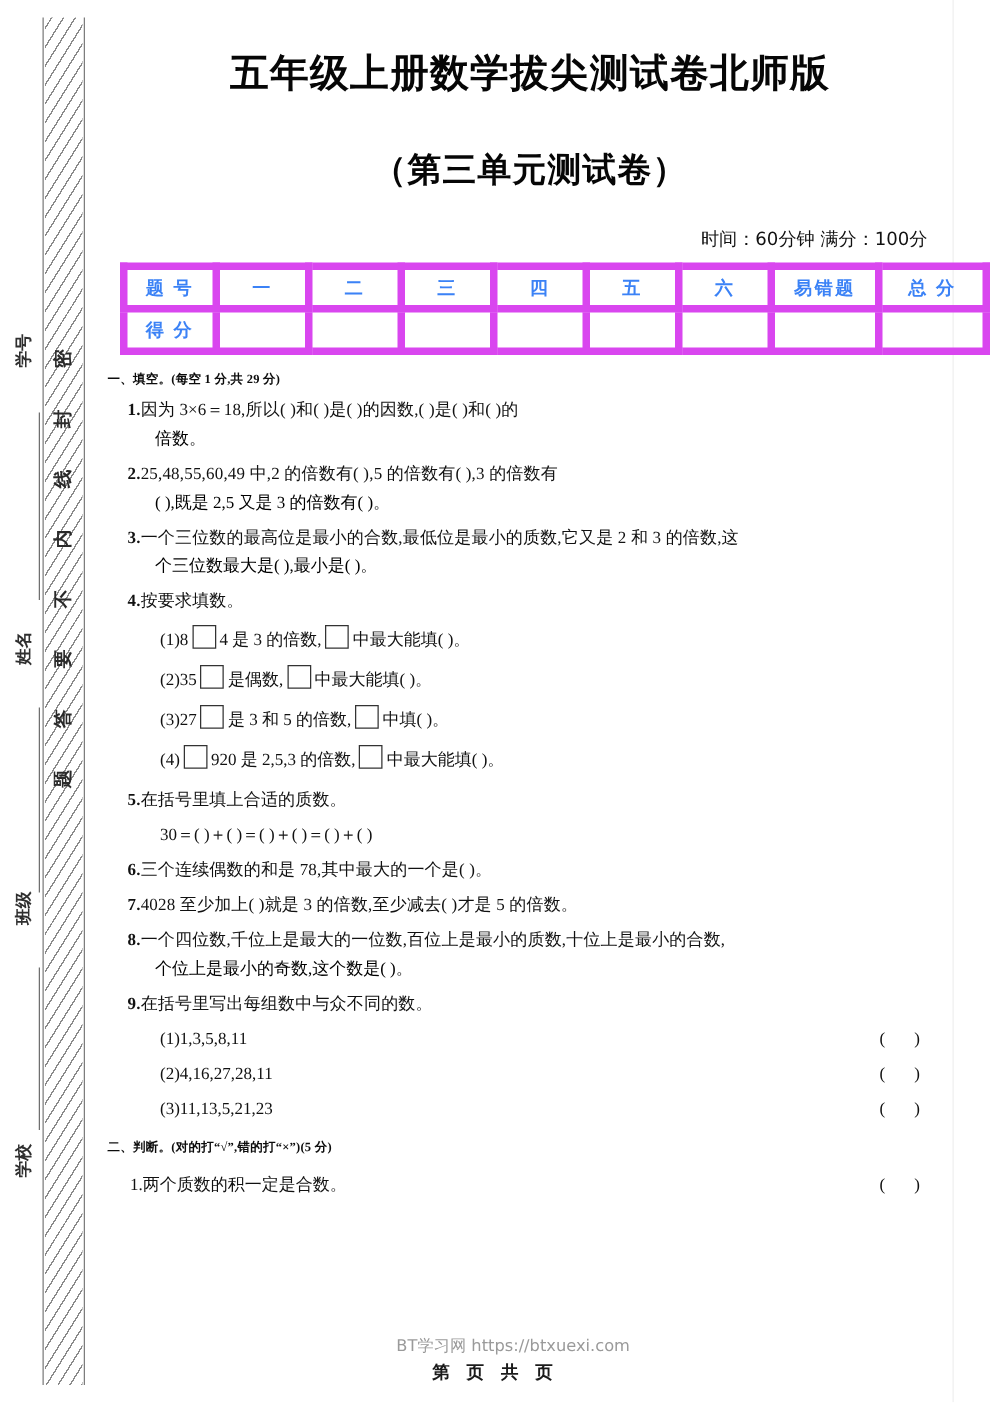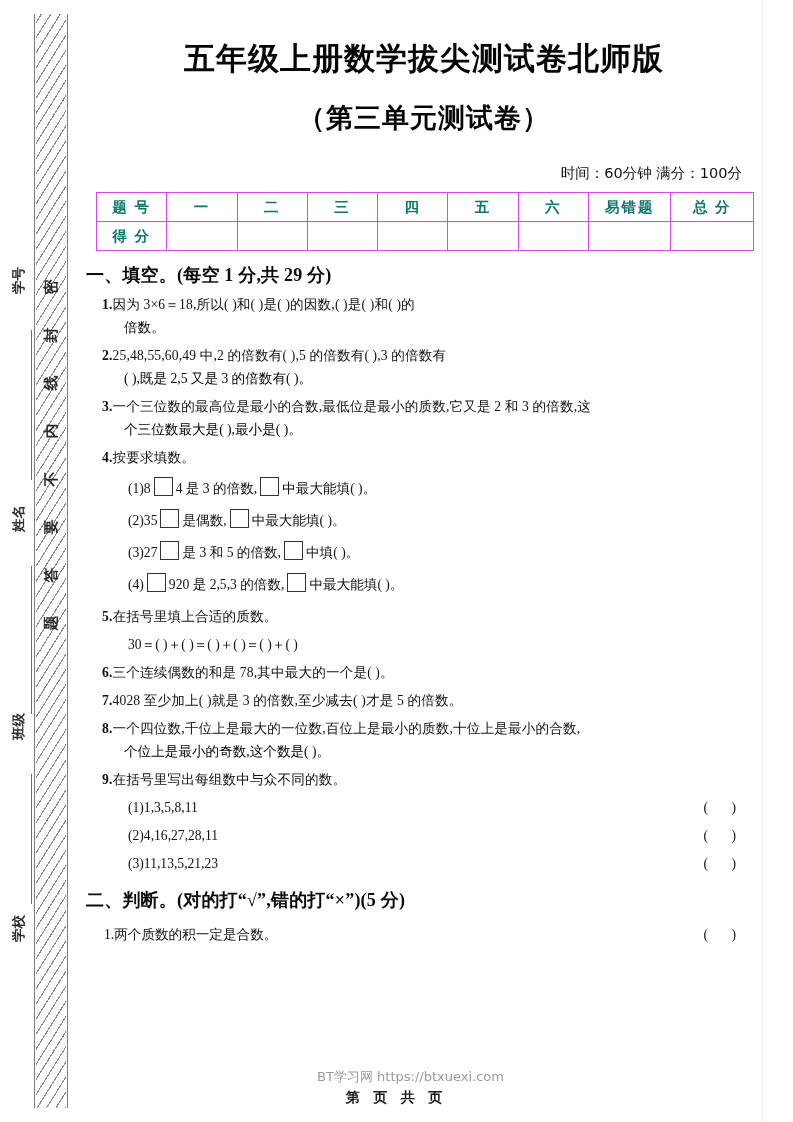--- a/index.html
+++ b/index.html
@@ -110,59 +110,59 @@
     letter-spacing: 1px;
     margin-top: 38px;
     font-family: "DejaVu Sans", "Liberation Sans", sans-serif;
     color: #060606;
   }
   .title-sub {
     text-align: center;
     font-size: 27px;
     font-weight: 700;
     letter-spacing: 1px;
-    margin-top: 20px;
+    margin-top: 38px;
     font-family: "DejaVu Sans", "Liberation Sans", sans-serif;
     color: #060606;
   }
   .meta-line {
     text-align: right;
     padding-right: 22px;
     margin-top: 28px;
     font-size: 14.5px;
     font-family: "DejaVu Sans", "Liberation Sans", sans-serif;
     color: #111;
   }
 
   
   .score-table {
     margin: 9px 0 0 12px;
     width: 658px;
     border-collapse: collapse;
     table-layout: fixed;
   }
   .score-table td {
-    border: 1px solid #d946ef;
+    border: 6px solid #d946ef;
     height: 26px;
     text-align: center;
     vertical-align: middle;
     font-size: 14.5px;
     font-weight: 700;
     font-family: "Liberation Serif", "DejaVu Serif", serif;
-    color: #0f766e;
+    color: #3b82f6;
     letter-spacing: 2px;
   }
   .score-table td.head-col { width: 66px; }
   .score-table td.num-col  { width: 66px; }
   .score-table td.wide-col { width: 78px; }
 
   
   .qsection {
     margin: 12px 0 0 2px;
-    font-size: 18px;
+    font-size: 10px;
     font-weight: 700;
     font-family: "Liberation Serif", "DejaVu Serif", serif;
     color: #0c0c0c;
     letter-spacing: 0.2px;
   }
   .q {
     margin: 7px 0 0 18px;
     font-size: 13.6px;
     font-family: "Liberation Serif", "DejaVu Serif", serif;
     color: #111;

